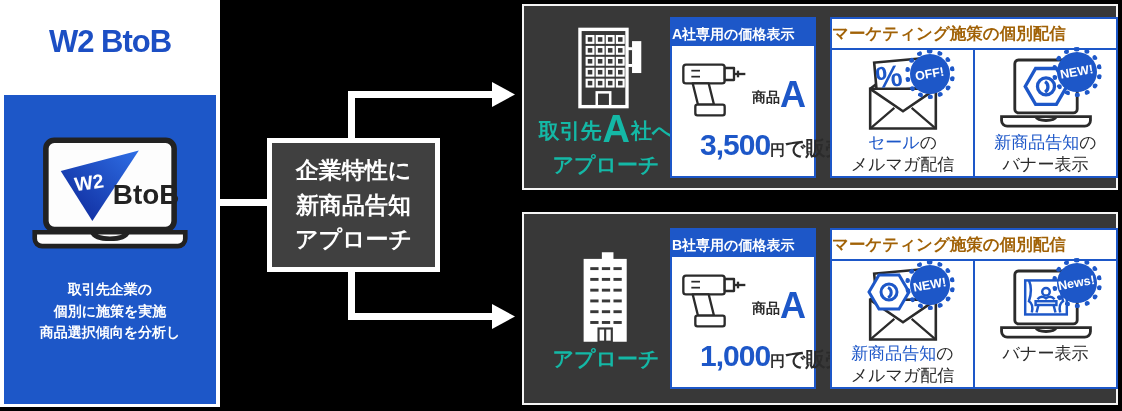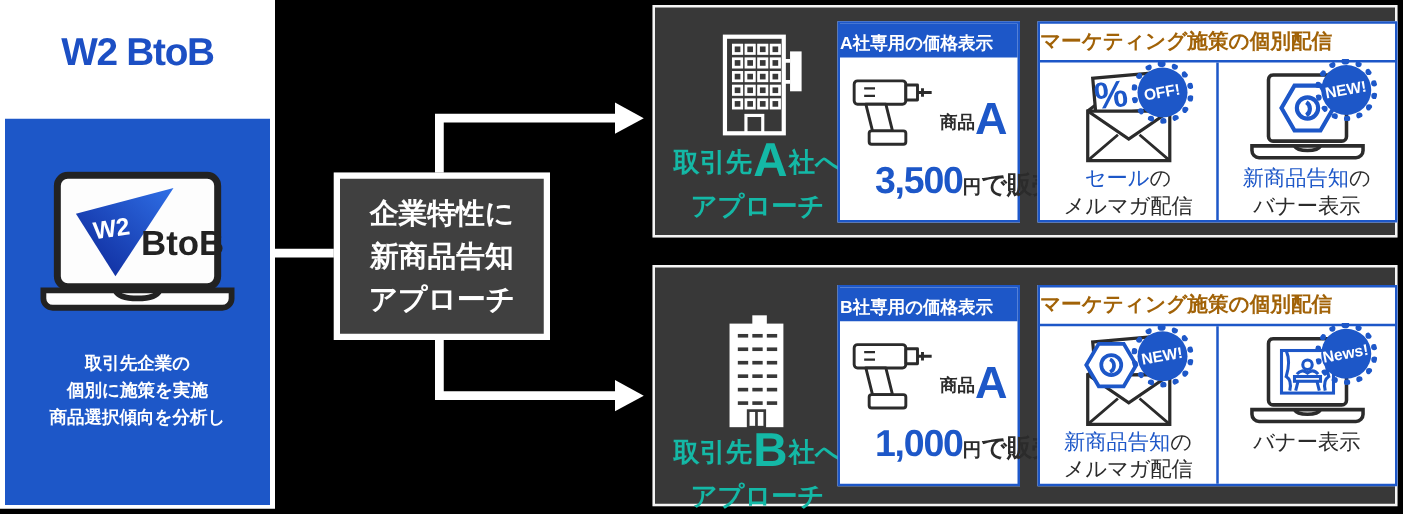--- a/index.html
+++ b/index.html
@@ -258,23 +258,20 @@
             <rect x="30" y="72" width="10" height="3.5"></rect>
             <rect x="44" y="72" width="10" height="3.5"></rect>
           <rect x="16" y="85" width="10" height="3.5"></rect>
             <rect x="30" y="85" width="10" height="3.5"></rect>
             <rect x="44" y="85" width="10" height="3.5"></rect>
         </g>
         <rect x="26" y="94" width="16" height="16" fill="none" stroke="#383838" stroke-width="2.6"></rect>
         <line x1="34" y1="94" x2="34" y2="110" stroke="#383838" stroke-width="2.6"></line>
       </svg>
       <div class="client-label" style="top:128px">
-        <div class="client-l1">
-          <span>取引先</span><span class="big-letter">B</span><span>社へ</span>
-        </div>
         <div class="client-l2">アプローチ</div>
       </div>
     </div>
 
     <div class="price-card">
       <div class="price-header">B社専用の価格表示</div>
       <div class="price-body">
         <svg class="drill" width="70" height="64" viewBox="0 0 105 92">
           <g fill="#fff" stroke="#2b2b2b" stroke-width="3.5" stroke-linejoin="round">
             <rect x="8" y="8" width="62" height="28" rx="4"></rect>

